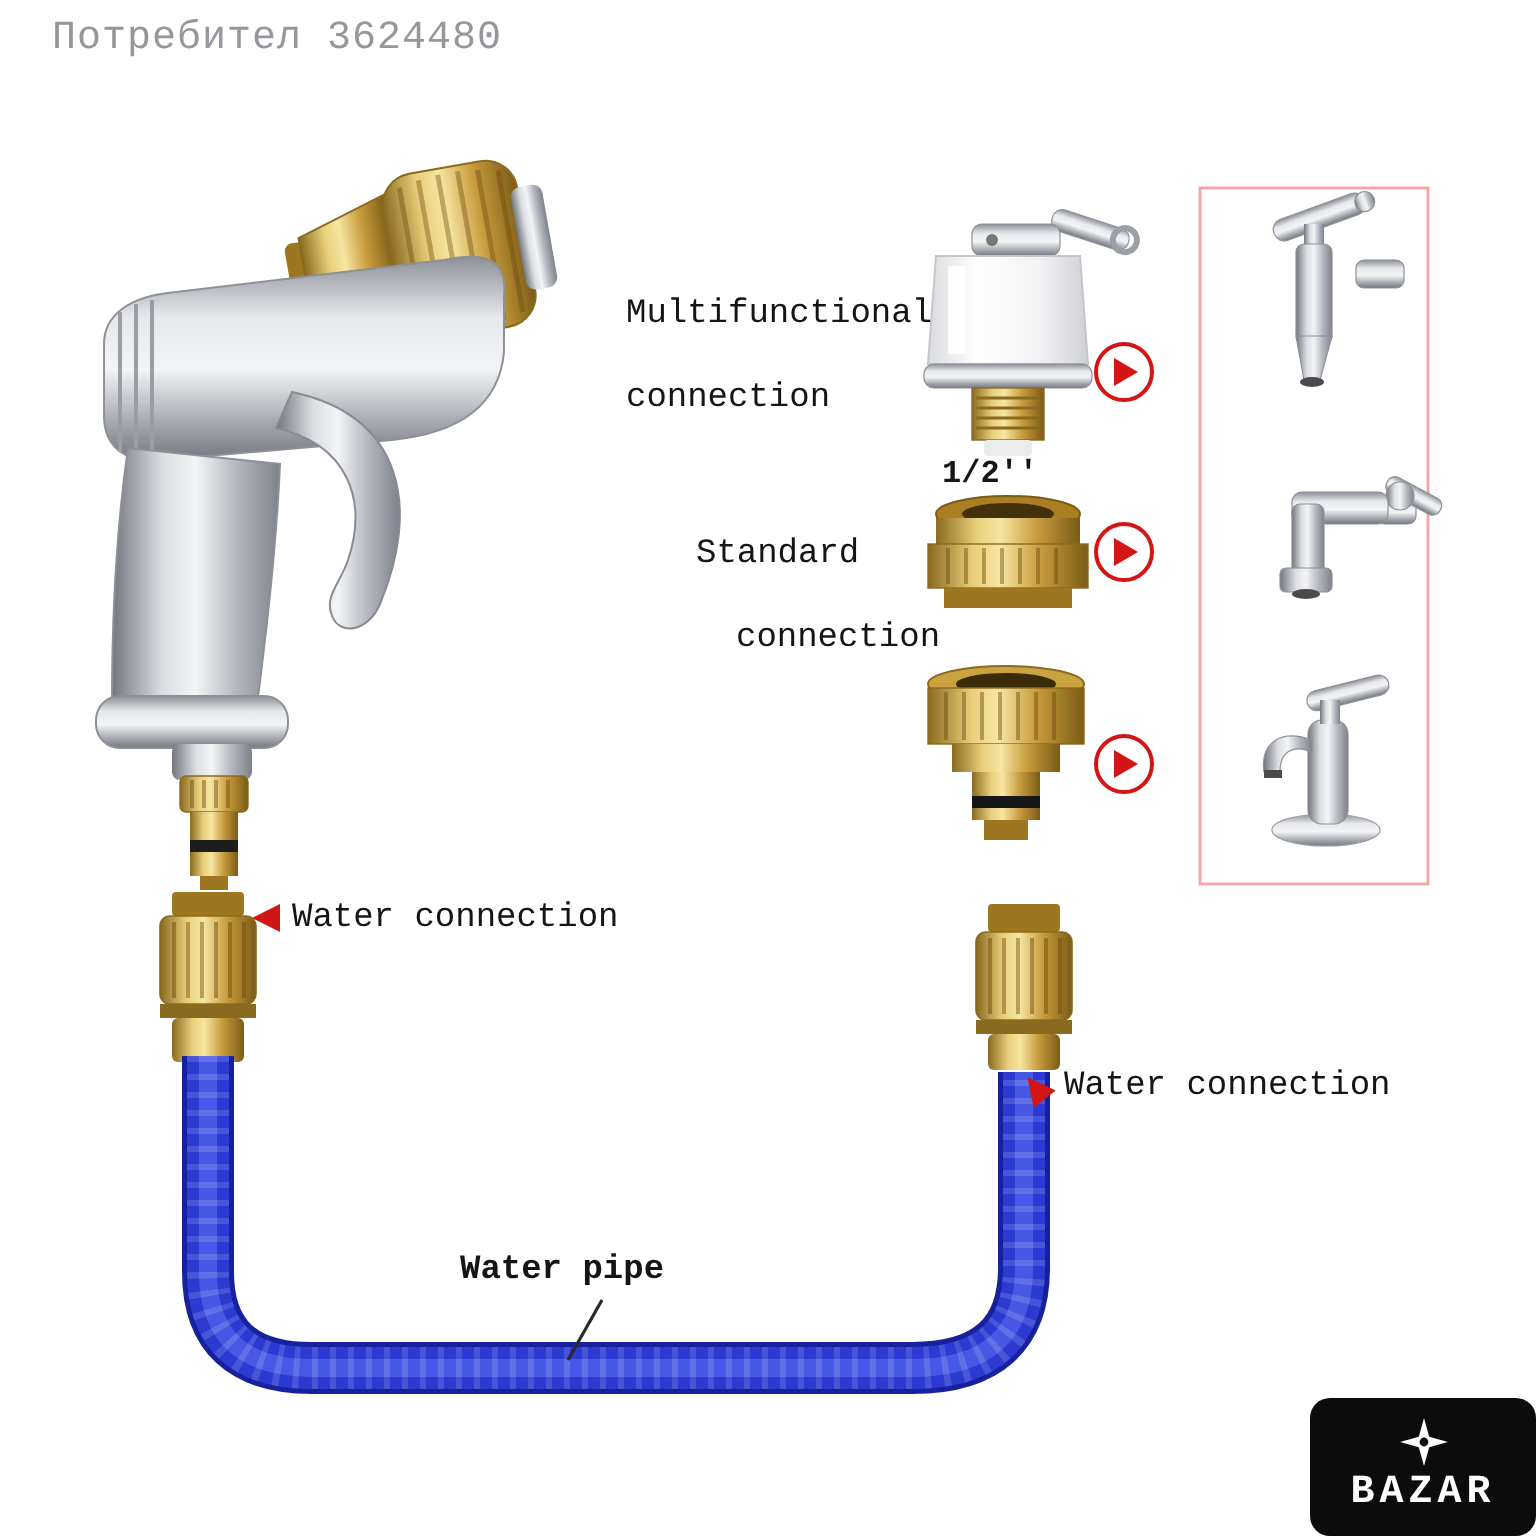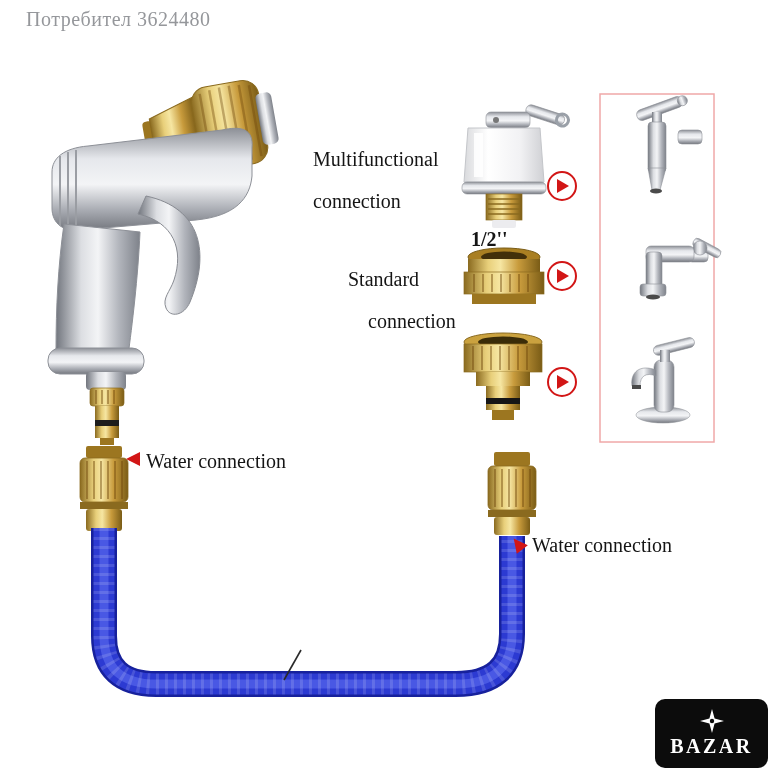--- a/index.html
+++ b/index.html
@@ -1,20 +1,20 @@
 <!DOCTYPE html>
 <html><head>
 <meta charset="utf-8">
 <style>
   html,body{margin:0;padding:0;background:#fff;}
   .canvas{position:relative;width:768px;height:768px;background:#ffffff;overflow:hidden;
-          font-family:Liberation Serif, serif;}
+          font-family:Liberation Mono, monospace;}
   .art{position:absolute;left:0;top:0;}
   .watermark{position:absolute;left:26px;top:8px;font-size:20px;color:#95979b;letter-spacing:.5px;}
-  .label{position:absolute;color:#151515;font-size:20px;white-space:nowrap;}
+  .label{position:absolute;color:#151515;font-size:17px;white-space:nowrap;}
   .label.b{font-weight:bold;}
   
   .playicon{position:absolute;width:26px;height:26px;border:2.5px solid #d21616;border-radius:50%;box-sizing:content-box;}
   .playicon .tri{position:absolute;left:8px;top:6px;width:0;height:0;
                  border-top:7px solid transparent;border-bottom:7px solid transparent;
                  border-left:12px solid #d21616;}
   
   .tri-left{position:absolute;width:0;height:0;border-top:7px solid transparent;
             border-bottom:7px solid transparent;border-right:14px solid #d21616;}
   .tri-up{position:absolute;width:0;height:0;border-left:7px solid transparent;
@@ -229,31 +229,32 @@
     </g>
 
     <line x1="301" y1="650" x2="284" y2="680" stroke="#2a2a2a" stroke-width="1.6"></line>
   </svg>
 
   <div class="watermark">Потребител 3624480</div>
 
   <div class="label" style="left:313px;top:148px;">Multifunctional</div>
   <div class="label" style="left:313px;top:190px;">connection</div>
 
-  <div class="label b" style="left:471px;top:228px;font-size:20px;">1/2''</div>
+  <div class="label b" style="left:471px;top:228px;font-size:16px;">1/2''</div>
   <div class="label" style="left:348px;top:268px;">Standard</div>
   <div class="label" style="left:368px;top:310px;">connection</div>
 
 
   <div class="tri-left" style="left:126px;top:452px;"></div>
   <div class="label" style="left:146px;top:450px;">Water connection</div>
 
   <div class="tri-up" style="left:511px;top:537px;"></div>
   <div class="label" style="left:532px;top:534px;">Water connection</div>
 
+  <div class="label b" style="left:230px;top:626px;">Water pipe</div>
 
   <div class="playicon" style="left:547px;top:171px;">
       <div class="tri"></div>
     </div>
   <div class="playicon" style="left:547px;top:261px;">
       <div class="tri"></div>
     </div>
   <div class="playicon" style="left:547px;top:367px;">
       <div class="tri"></div>
     </div>

